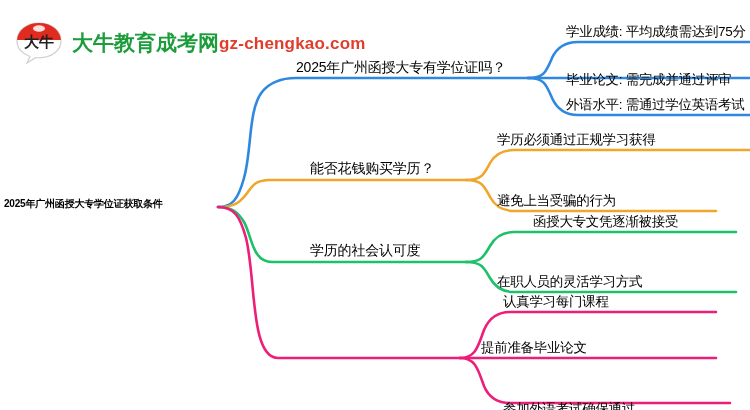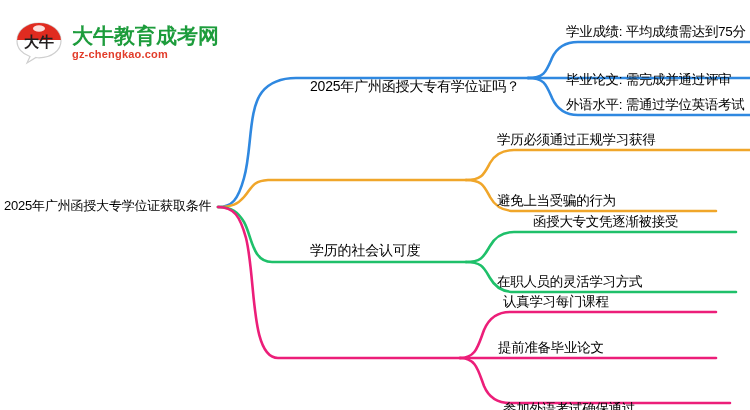--- a/index.html
+++ b/index.html
@@ -24,33 +24,33 @@
     align-items: center;
     gap: 8px;
   }
   #logo-mark {
     position: relative;
     width: 50px;
     height: 45px;
   }
   #logo-brand {
     display: flex;
-    flex-direction: column;
+    flex-direction: row;
     justify-content: center;
     line-height: 1;
   }
   #logo-title {
     font-size: 21px;
     font-weight: bold;
     color: #1d9c3c;
     letter-spacing: 0px;
     white-space: nowrap;
   }
   #logo-url {
-    font-size: 11px;
+    font-size: 17px;
     font-weight: bold;
     color: #e23c2a;
     letter-spacing: 0.2px;
     margin-top: 3px;
     white-space: nowrap;
   }
 
   
   #map {
     position: absolute;
@@ -66,22 +66,22 @@
     width: 750px;
     height: 410px;
   }
   .node-label {
     position: absolute;
     color: #000000;
     white-space: nowrap;
     line-height: 1;
   }
   .root-label {
-    font-size: 13px;
-    font-weight: normal;
+    font-size: 10px;
+    font-weight: bold;
     letter-spacing: -0.2px;
   }
   .branch-label {
     font-size: 14px;
     letter-spacing: -0.2px;
   }
   .leaf-label {
     font-size: 13.5px;
     letter-spacing: -0.3px;
   }
@@ -129,29 +129,30 @@
     <g>
       <path d="M218,207 C234,207 240,216 246,238 C256,278 250,358 278,358 L296,358 L460,358" fill="none" stroke="#ec1e79" stroke-width="2.6" stroke-linecap="round"></path>
       <path d="M460,358 C476,358 478,346 484,330 C489,318 498,312 510,312 L716,312" fill="none" stroke="#ec1e79" stroke-width="2.6" stroke-linecap="round"></path>
       <path d="M460,358 L716,358" fill="none" stroke="#ec1e79" stroke-width="2.6" stroke-linecap="round"></path>
       <path d="M460,358 C476,358 478,370 484,386 C489,398 498,403 510,403 L730,403" fill="none" stroke="#ec1e79" stroke-width="2.6" stroke-linecap="round"></path>
     </g>
   </svg>
 
   <div class="node-label root-label" style="left:4px; top:199px;">2025年广州函授大专学位证获取条件</div>
 
-  <div class="node-label branch-label" style="left:310px; top:60px;margin-top:19px;">2025年广州函授大专有学位证吗？</div>
+  <div class="node-label branch-label" style="left:296px; top:60px;">2025年广州函授大专有学位证吗？</div>
+  <div class="node-label branch-label" style="left:310px; top:161px;">能否花钱购买学历？</div>
   <div class="node-label branch-label" style="left:310px; top:243px;">学历的社会认可度</div>
 
   <div class="node-label leaf-label" style="left:566px; top:25px;">学业成绩: 平均成绩需达到75分</div>
   <div class="node-label leaf-label" style="left:566px; top:73px;">毕业论文: 需完成并通过评审</div>
   <div class="node-label leaf-label" style="left:566px; top:98px;">外语水平: 需通过学位英语考试</div>
 
   <div class="node-label leaf-label" style="left:497px; top:133px;">学历必须通过正规学习获得</div>
   <div class="node-label leaf-label" style="left:497px; top:194px;">避免上当受骗的行为</div>
 
   <div class="node-label leaf-label" style="left:497px; top:215px;padding-left:36px;">函授大专文凭逐渐被接受</div>
   <div class="node-label leaf-label" style="left:497px; top:275px;text-align:center;">在职人员的灵活学习方式</div>
 
   <div class="node-label leaf-label" style="left:503px; top:295px;">认真学习每门课程</div>
-  <div class="node-label leaf-label" style="left:498px; top:341px;">提前准备毕业论文</div>
+  <div class="node-label leaf-label" style="left:481px; top:341px;">提前准备毕业论文</div>
   <div class="node-label leaf-label" style="left:503px; top:402px;">参加外语考试确保通过</div>
 </div>
 
 </body></html>

